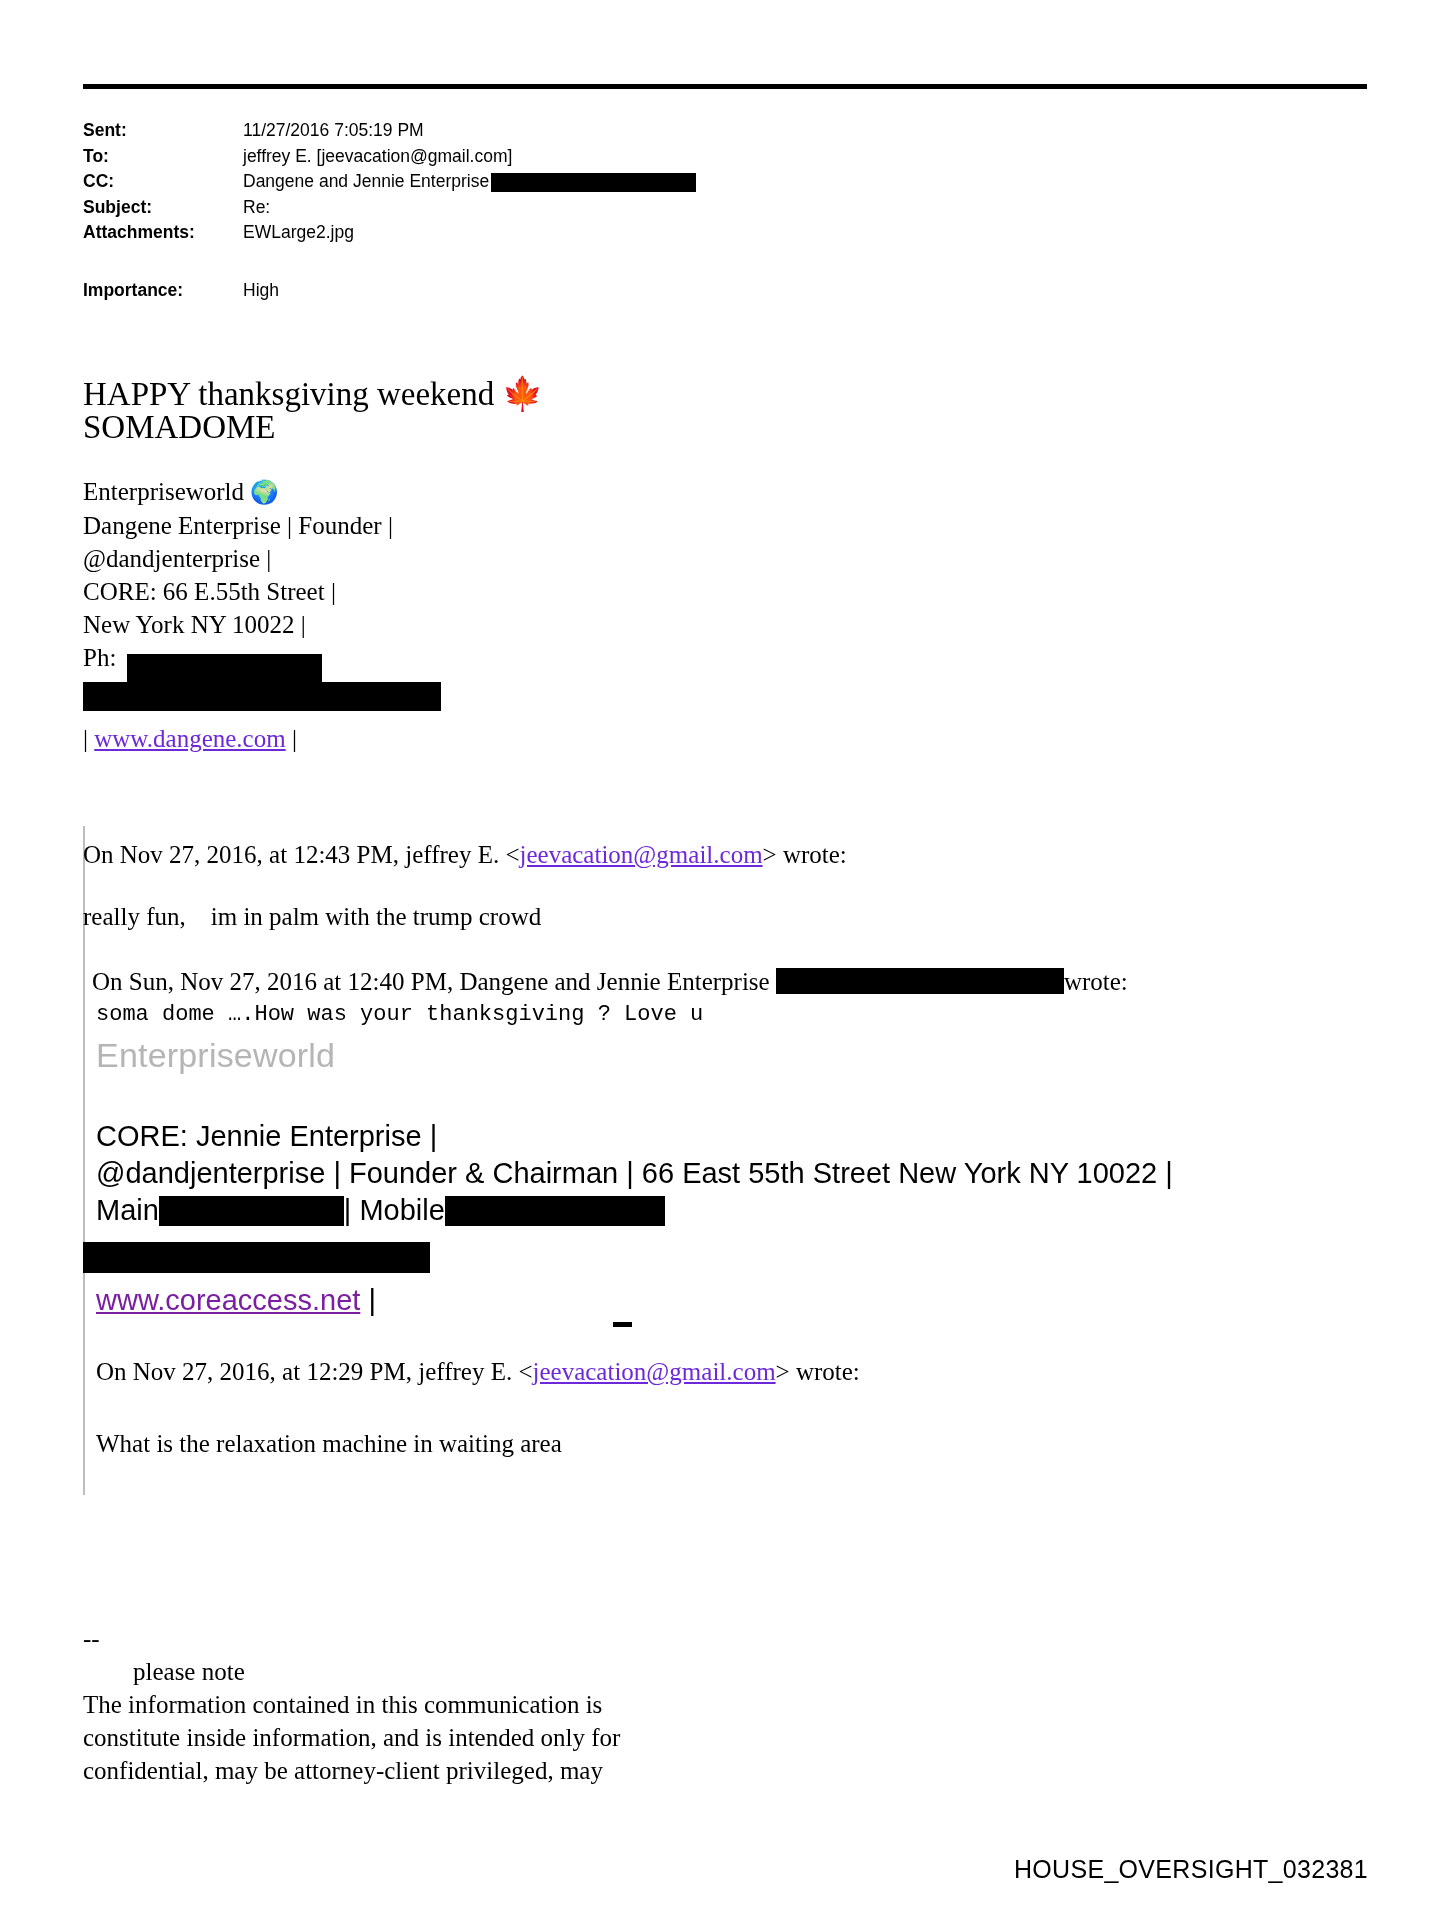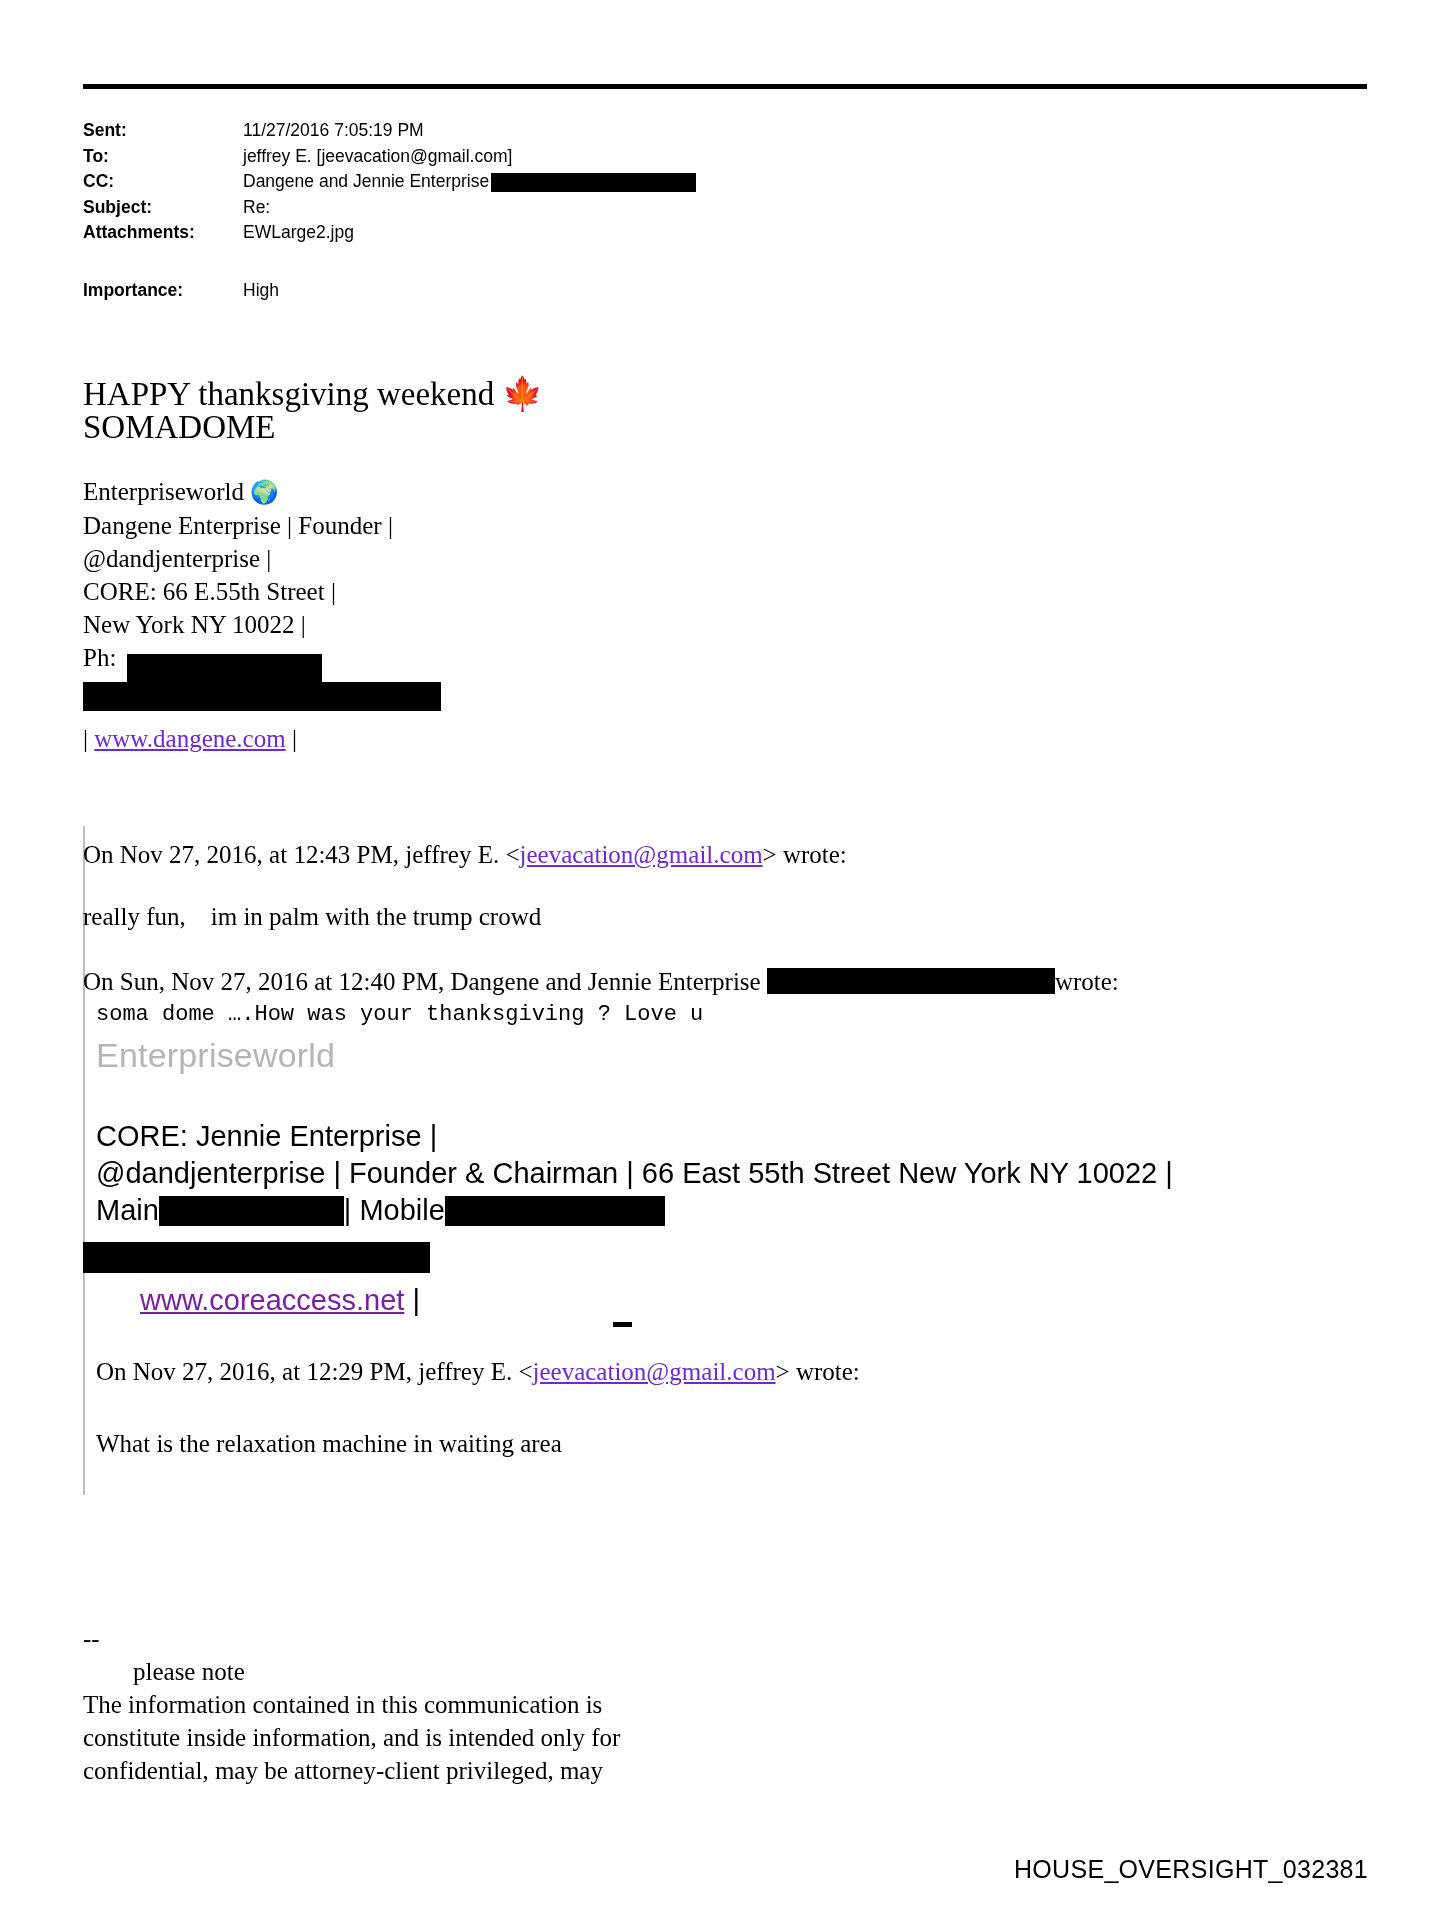--- a/index.html
+++ b/index.html
@@ -134,21 +134,21 @@
     position: absolute;
     left: 83px;
     top: 900px;
     width: 1260px;
     font-family: "Liberation Serif", serif;
     font-size: 25px;
     line-height: 33px;
   }
   .q3 {
     position: absolute;
-    left: 83px;
+    left: 92px;
     top: 965px;
     width: 1280px;
     font-family: "Liberation Serif", serif;
     font-size: 25px;
     line-height: 33px;
     white-space: nowrap;
   }
   .q3 .redact-inline {
     display: inline-block;
     background: #000;
@@ -205,21 +205,20 @@
     width: 347px;
     height: 31px;
     background: #000;
   }
   .core-link {
     position: absolute;
     left: 96px;
     top: 1284px;
     font-family: "Liberation Sans", sans-serif;
     font-size: 29px;
-    margin-left: 44px;
   }
   .dash-mark {
     position: absolute;
     left: 613px;
     top: 1322px;
     width: 19px;
     height: 5px;
     background: #000;
   }
   .q5 {

